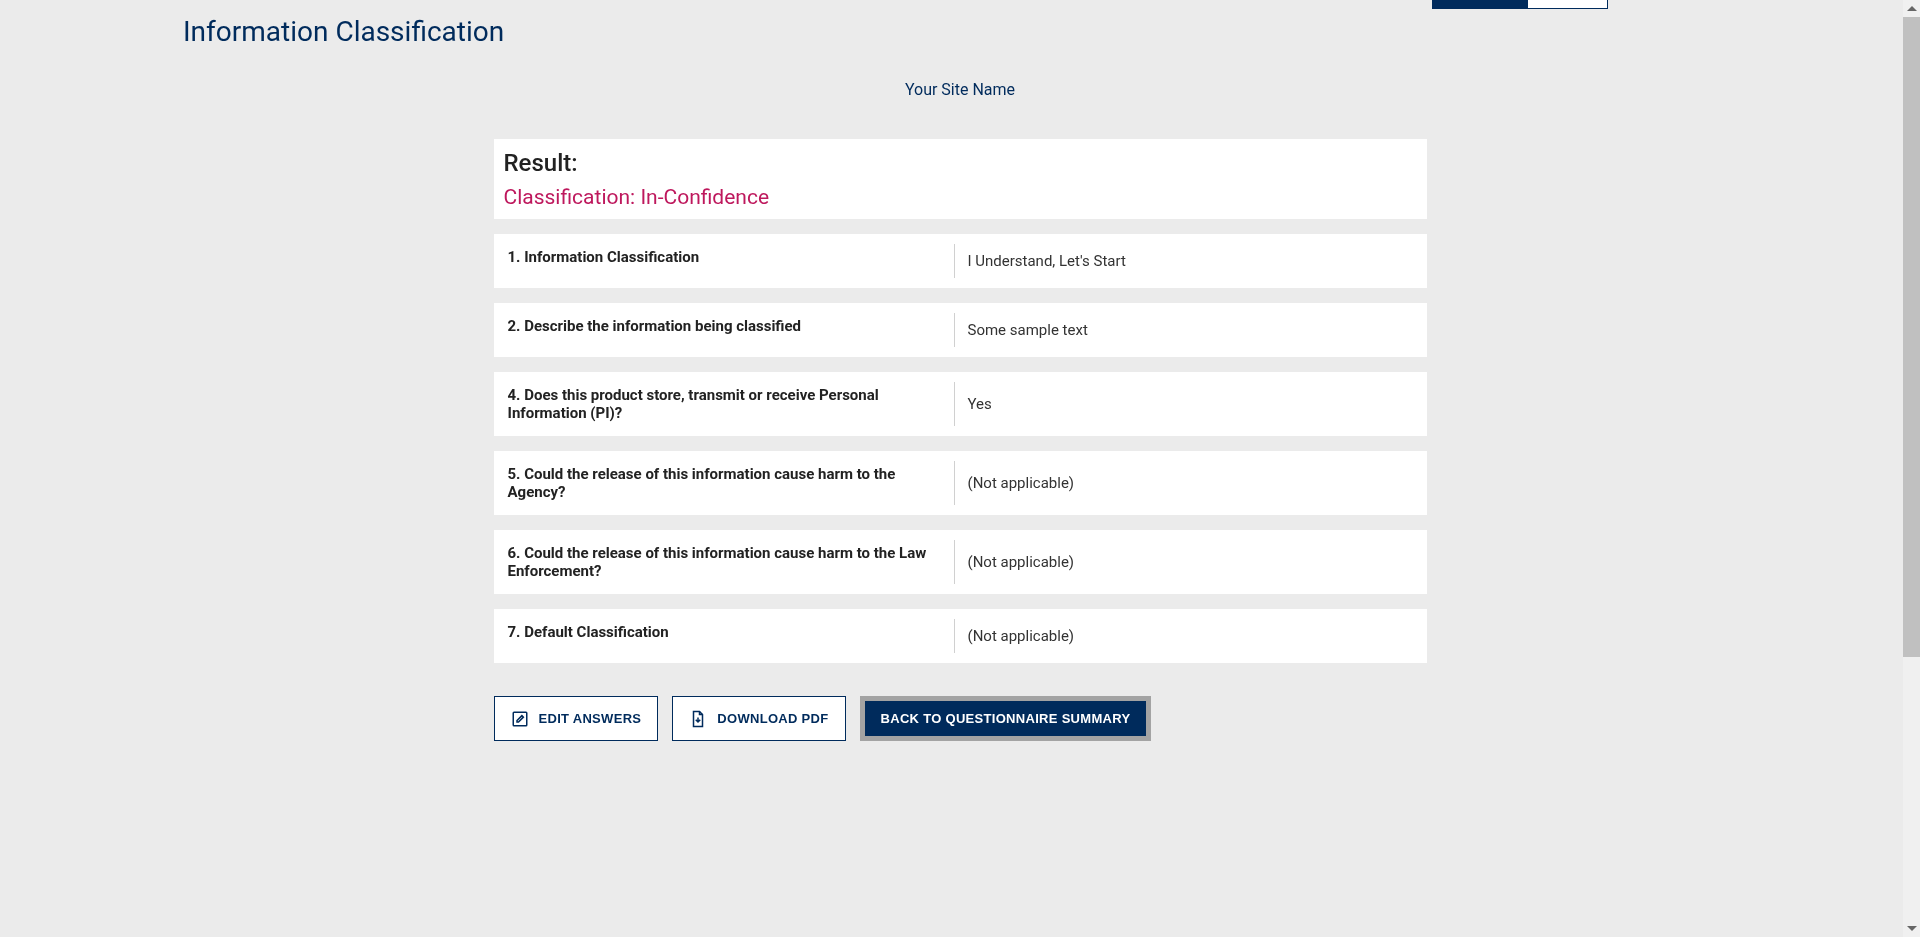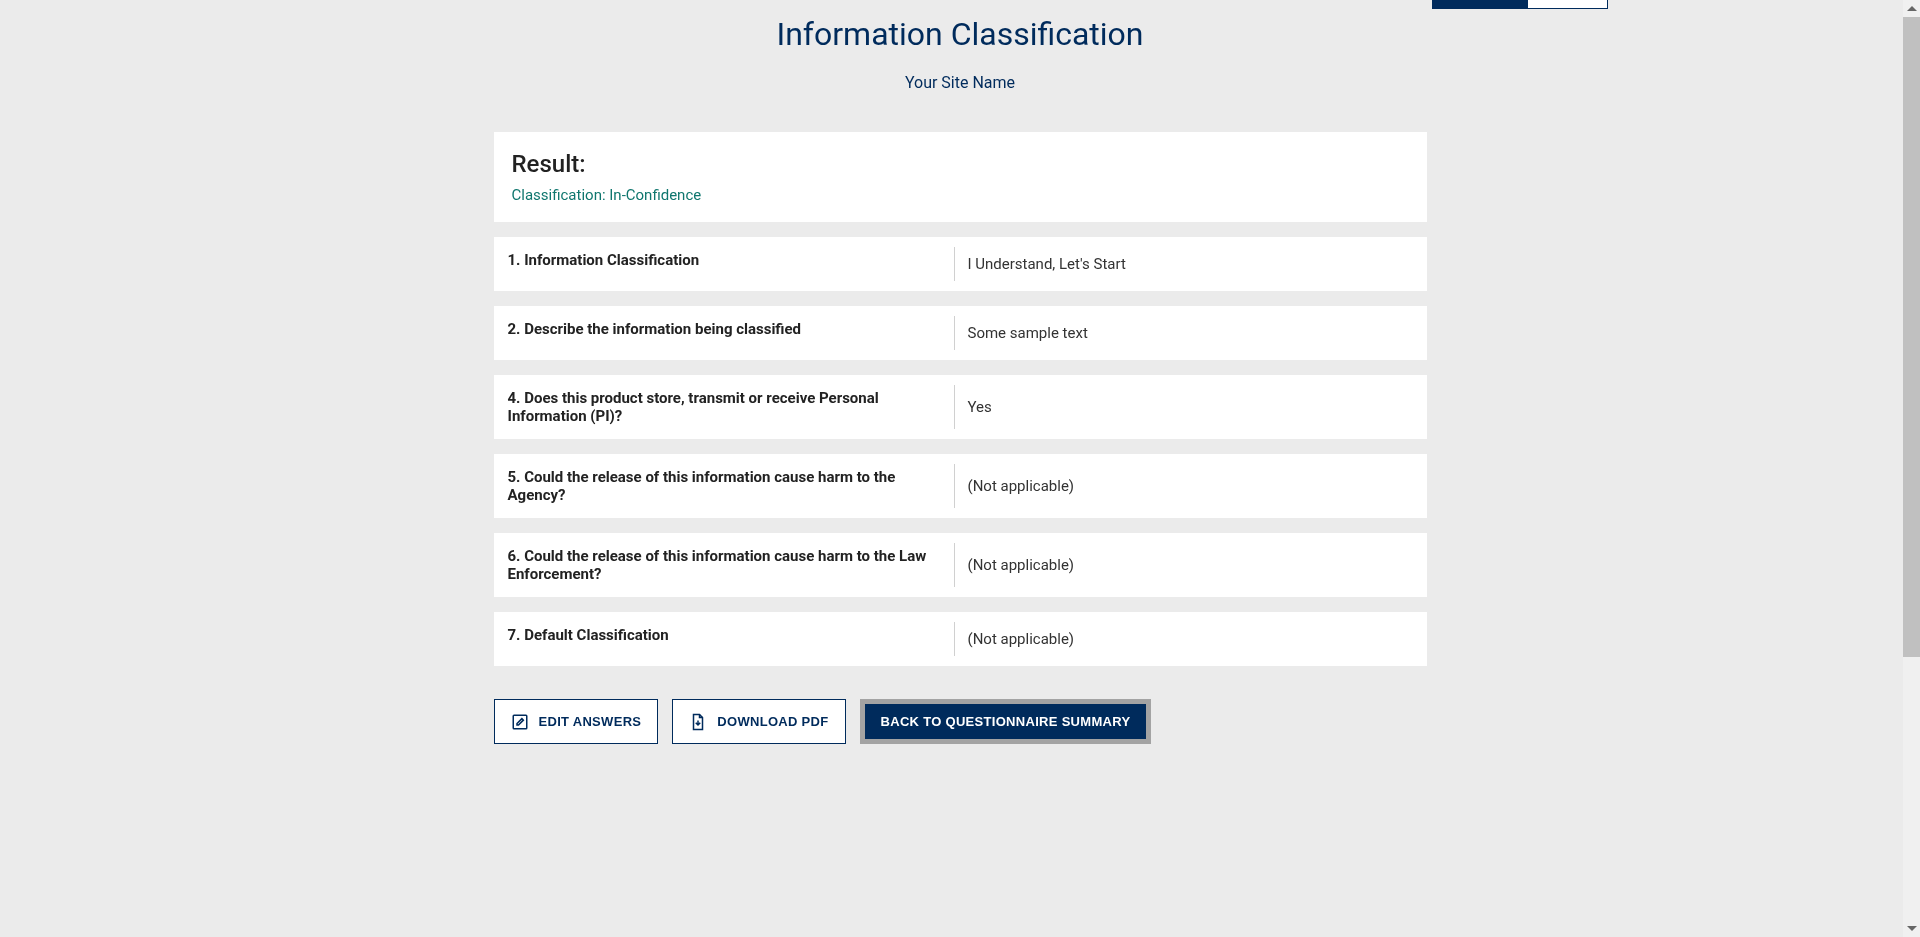--- a/index.html
+++ b/index.html
@@ -82,51 +82,50 @@
       border-left: 5px solid transparent;
       border-right: 5px solid transparent;
       border-top: 5px solid #666;
     }
     .content-wrap {
       max-width: 1554px;
       margin: 0 auto;
       padding-top: 15px;
     }
     .page-title {
-      font-size: 32px;
+      font-size: 28px;
       font-weight: 400;
       color: #002b5c;
-      text-align: center;
-      margin-bottom: 20px;
+      margin-bottom: 32px;
     }
     .site-name {
       font-size: 16px;
       font-weight: 400;
       color: #002b5c;
       text-align: center;
       margin-bottom: 40px;
     }
     .main-content {
       max-width: 933px;
       margin: 0 auto;
     }
     .result-card {
       background: #fff;
-      padding: 18px;
+      padding: 10px;
       margin-bottom: 15px;
     }
     .result-title {
       font-size: 24px;
       font-weight: 500;
       color: #222;
       margin-bottom: 8px;
     }
     .result-value {
-      font-size: 15px;
-      color: #0f766e;
+      font-size: 21px;
+      color: #be185d;
     }
     .qa-row {
       background: #fff;
       display: flex;
       margin-bottom: 15px;
     }
     .qa-row .question-cell {
       flex: 0 0 460px;
       padding: 14px;
       font-size: 15px;

